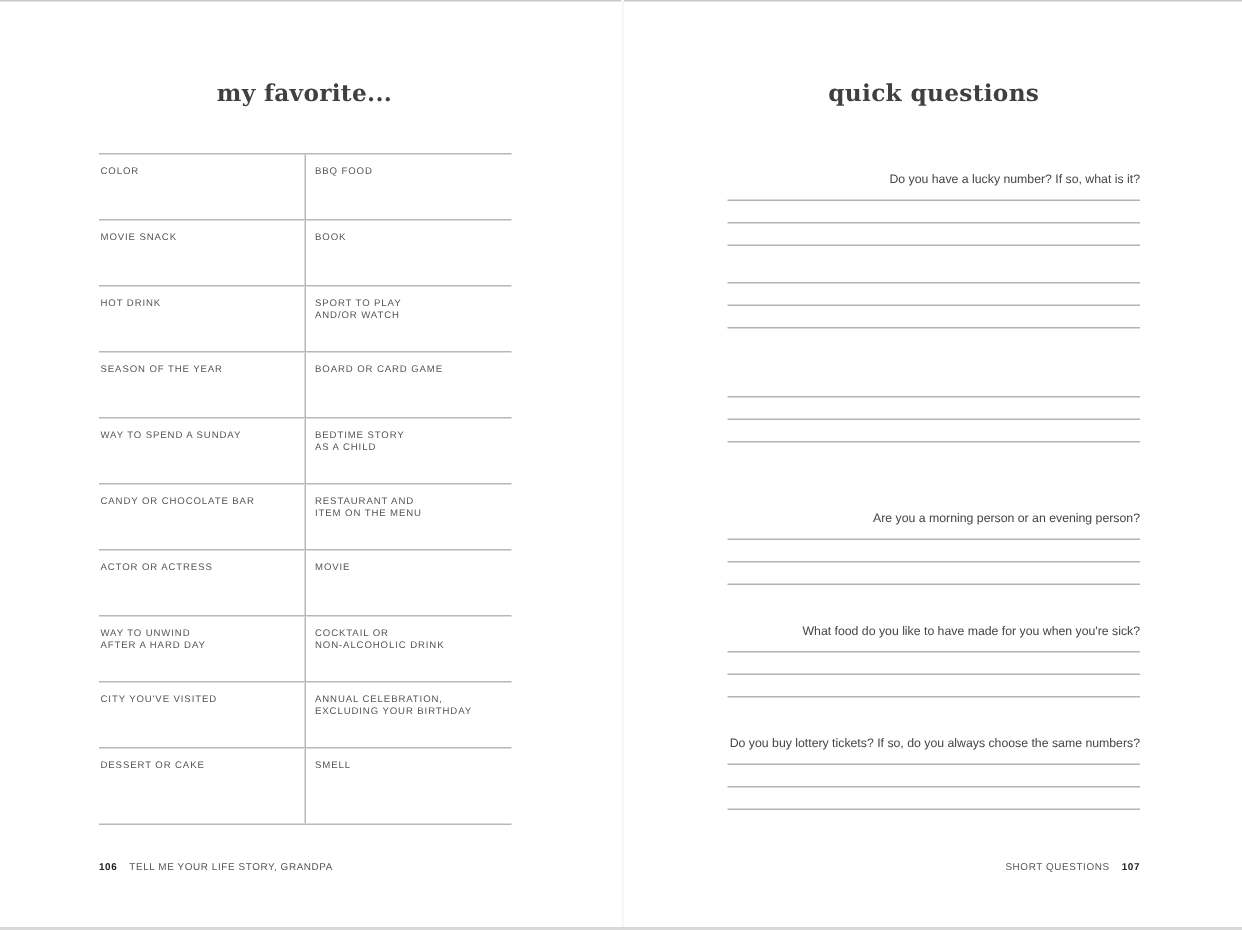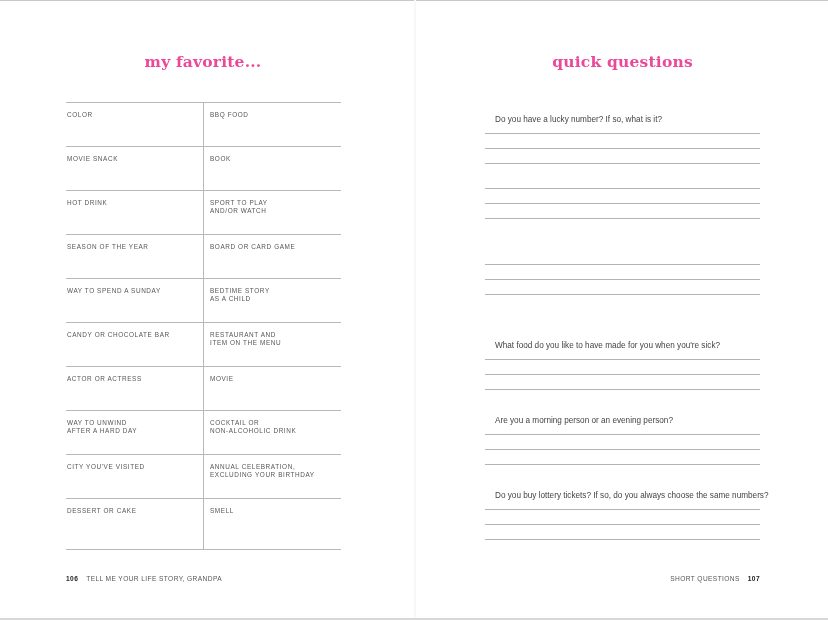--- a/index.html
+++ b/index.html
@@ -14,21 +14,21 @@
       background: linear-gradient(to right, #fbfbfb, #f5f5f5); }
 
     .page { position: absolute; top: 0; height: 620px; }
     .page-left { left: 0; width: 414px; }
     .page-right { left: 414px; width: 414px; }
 
     .title {
       position: absolute; top: 52px; left: 0; width: 100%;
       text-align: center;
       font-family: "DejaVu Serif", "Liberation Serif", serif;
-      font-weight: bold; font-size: 15.5px; color: #ec4899;
+      font-weight: bold; font-size: 15.5px; color: #404040;
       letter-spacing: 0.2px;
     }
     .page-left .title { left: 66px; width: 274px; }
     .page-right .title { left: 71px; width: 275px; }
 
     
     .fav-grid {
       position: absolute; left: 66px; top: 102px; width: 275px;
       border-top: 1px solid #b8b8b8;
     }
@@ -44,22 +44,22 @@
       line-height: 8px; text-transform: uppercase;
     }
     .fav-cell.left { width: 138px; border-right: 1px solid #b8b8b8; }
     .fav-cell.right { width: 137px; padding-left: 6px; }
     .fav-label { white-space: pre-line; }
 
     
     .questions { position: absolute; left: 71px; top: 113px; width: 275px; }
     .q-block { height: 75.3px; position: relative; }
     .q-text {
-      text-align: left; font-size: 8.2px; color: #444;
-      height: 20px; line-height: 14px; white-space: nowrap; margin-left: 10px;
+      text-align: right; font-size: 8.2px; color: #444;
+      height: 20px; line-height: 14px; white-space: nowrap;
     }
     .q-line { height: 1px; background: #b4b4b4; margin-bottom: 14px; }
 
     .footer {
       position: absolute; top: 575px; font-size: 6.6px; color: #555;
       letter-spacing: 0.4px; text-transform: uppercase;
     }
     .footer .num { font-weight: bold; color: #222; }
     .footer-left { left: 66px; }
     .footer-right { right: 68px; }
@@ -143,27 +143,27 @@
       <div class="q-line"></div>
       <div class="q-line"></div>
       <div class="q-line"></div>
     </div>
     <div class="q-block">
       <div class="q-line"></div>
       <div class="q-line"></div>
       <div class="q-line"></div>
     </div>
     <div class="q-block">
-      <div class="q-text">What food do you like to have made for you when you're sick?</div>
+      <div class="q-text">Are you a morning person or an evening person?</div>
       <div class="q-line"></div>
       <div class="q-line"></div>
       <div class="q-line"></div>
     </div>
     <div class="q-block">
-      <div class="q-text">Are you a morning person or an evening person?</div>
+      <div class="q-text">What food do you like to have made for you when you're sick?</div>
       <div class="q-line"></div>
       <div class="q-line"></div>
       <div class="q-line"></div>
     </div>
     <div class="q-block">
       <div class="q-text">Do you buy lottery tickets? If so, do you always choose the same numbers?</div>
       <div class="q-line"></div>
       <div class="q-line"></div>
       <div class="q-line"></div>
     </div>

